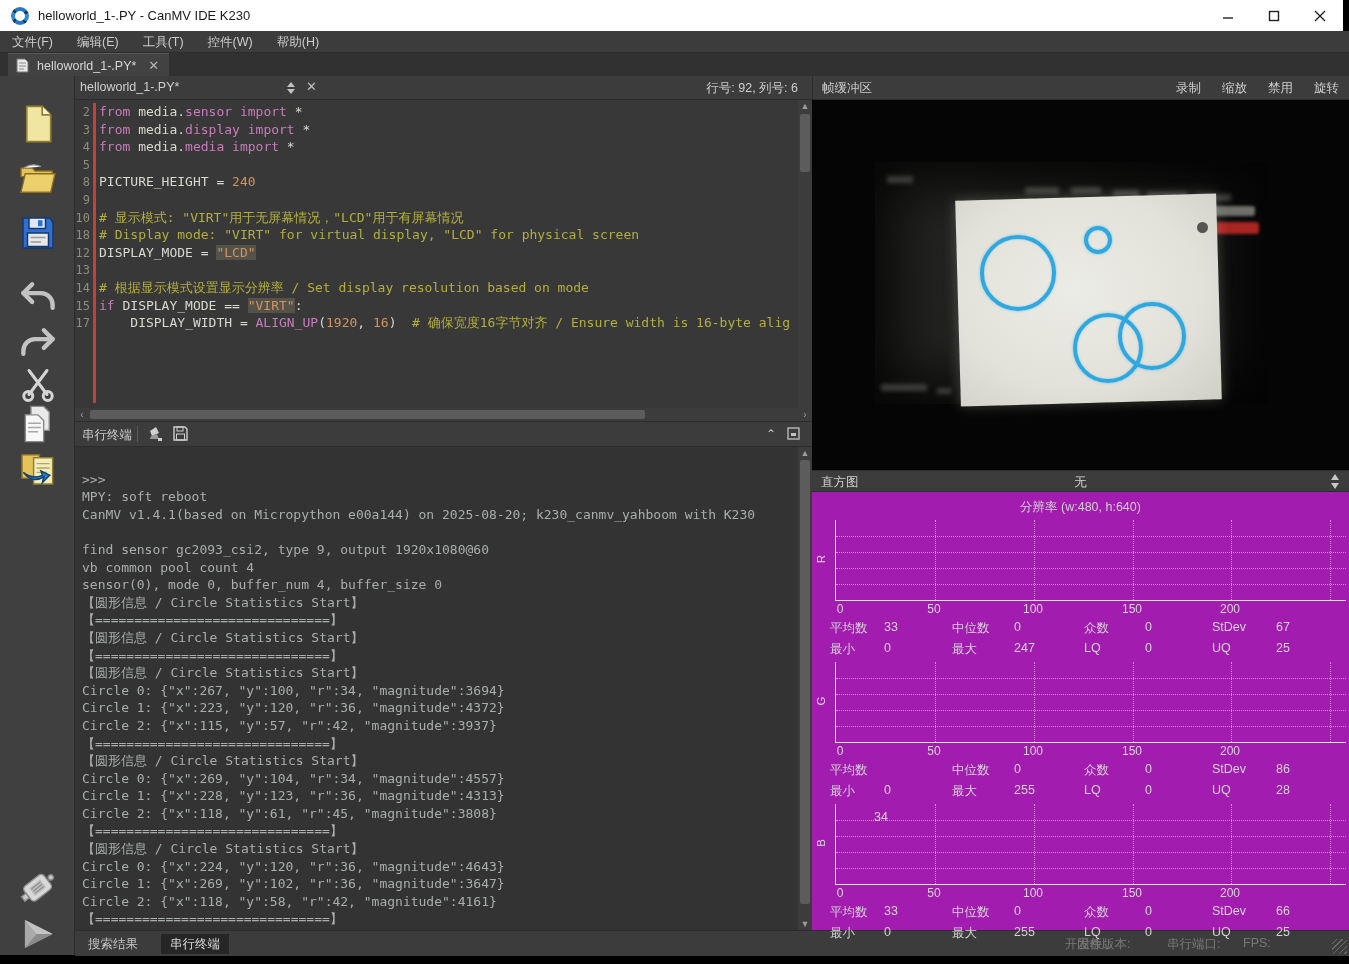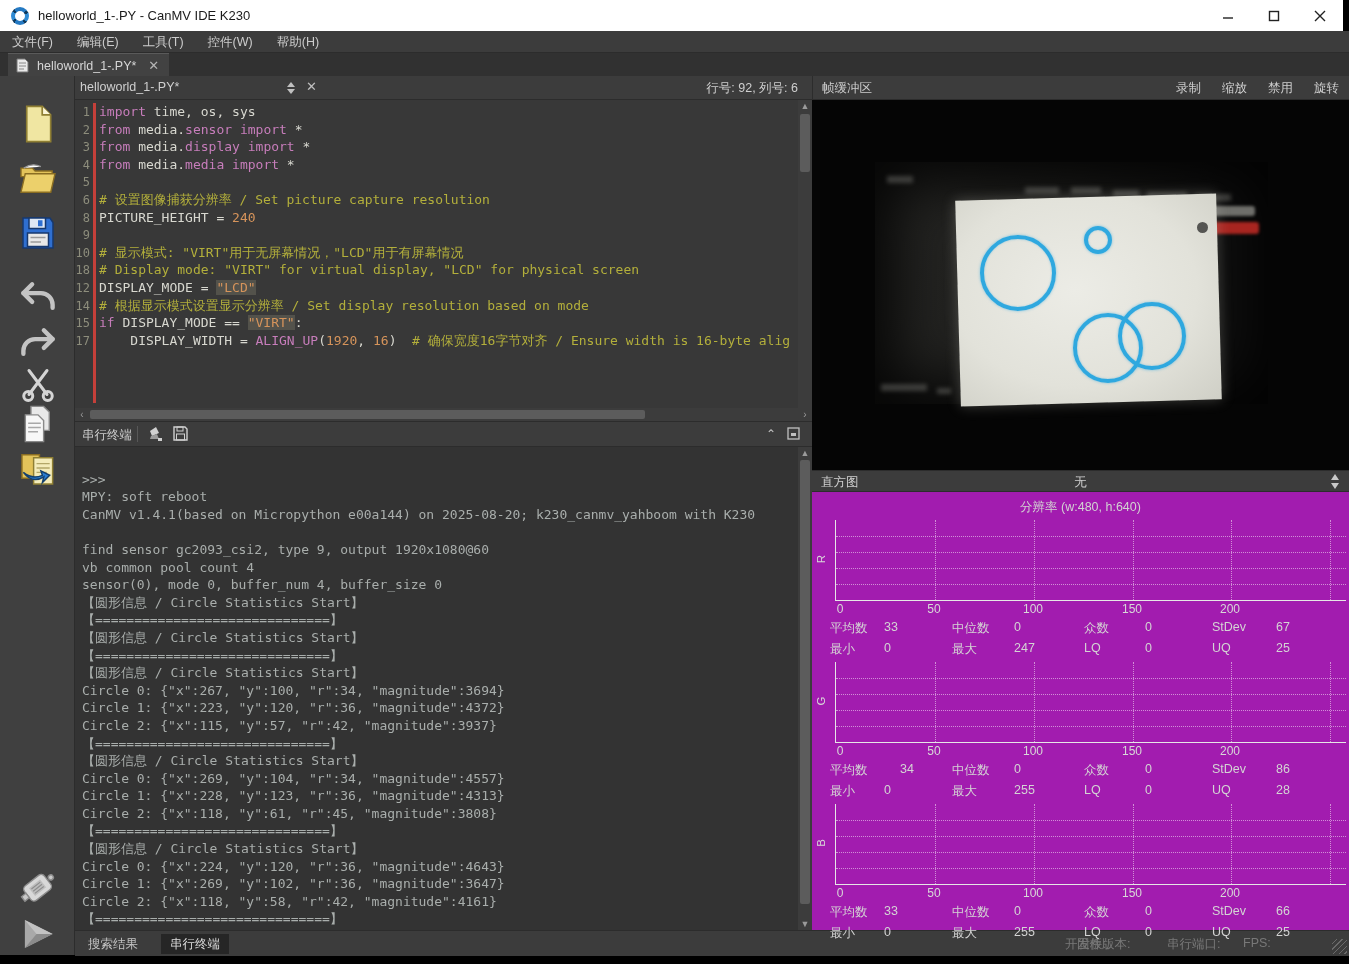--- a/index.html
+++ b/index.html
@@ -223,31 +223,30 @@
 
 <div class="abs editor-header">
   <span class="fname">helloworld_1-.PY*</span>
   <span class="combo-arrows"></span>
   <span class="hdr-close">✕</span>
   <span class="cursor-pos">行号: 92, 列号: 6</span>
 </div>
 
 <div class="abs code-area">
   <div class="code-lines" id="code-lines">
-      <div class="code-line"><span class="ln">1</span><span class="tk-kw">import</span><span class="tk-pl"> time, os, sys</span></div>
       <div class="code-line"><span class="ln">2</span><span class="tk-kw">from</span><span class="tk-pl"> media.</span><span class="tk-kw">sensor</span><span class="tk-pl"> </span><span class="tk-kw">import</span><span class="tk-pl"> *</span></div>
       <div class="code-line"><span class="ln">3</span><span class="tk-kw">from</span><span class="tk-pl"> media.</span><span class="tk-kw">display</span><span class="tk-pl"> </span><span class="tk-kw">import</span><span class="tk-pl"> *</span></div>
       <div class="code-line"><span class="ln">4</span><span class="tk-kw">from</span><span class="tk-pl"> media.</span><span class="tk-kw">media</span><span class="tk-pl"> </span><span class="tk-kw">import</span><span class="tk-pl"> *</span></div>
       <div class="code-line"><span class="ln">5</span></div>
-      <div class="code-line"><span class="ln">6</span><span class="tk-cm"># 设置图像捕获分辨率 / Set picture capture resolution</span></div>
       <div class="code-line"><span class="ln">8</span><span class="tk-pl">PICTURE_HEIGHT = </span><span class="tk-nu">240</span></div>
       <div class="code-line"><span class="ln">9</span></div>
       <div class="code-line"><span class="ln">10</span><span class="tk-cm"># 显示模式: "VIRT"用于无屏幕情况，"LCD"用于有屏幕情况</span></div>
       <div class="code-line"><span class="ln">18</span><span class="tk-cm"># Display mode: "VIRT" for virtual display, "LCD" for physical screen</span></div>
       <div class="code-line"><span class="ln">12</span><span class="tk-pl">DISPLAY_MODE = </span><span class="tk-st">"LCD"</span></div>
+      <div class="code-line"><span class="ln">13</span></div>
       <div class="code-line"><span class="ln">14</span><span class="tk-cm"># 根据显示模式设置显示分辨率 / Set display resolution based on mode</span></div>
       <div class="code-line"><span class="ln">15</span><span class="tk-kw">if</span><span class="tk-pl"> DISPLAY_MODE == </span><span class="tk-st">"VIRT"</span><span class="tk-pl">:</span></div>
       <div class="code-line"><span class="ln">17</span><span class="tk-pl">    DISPLAY_WIDTH = </span><span class="tk-fn">ALIGN_UP</span><span class="tk-pl">(</span><span class="tk-nu">1920</span><span class="tk-pl">, </span><span class="tk-nu">16</span><span class="tk-pl">)  </span><span class="tk-cm"># 确保宽度16字节对齐 / Ensure width is 16-byte alig</span></div>
     </div>
 </div>
 <div class="abs change-bar"></div>
 
 <div class="abs vscroll vs-editor">
   <div class="varrow" style="top:0">▲</div>
   <div class="vthumb" style="top:14px;height:58px"></div>
@@ -433,21 +432,21 @@
         </div>
         <div class="hist-ticks">
           <span style="left: 5px;">0</span>
           <span style="left: 99px;">50</span>
           <span style="left: 198px;">100</span>
           <span style="left: 297px;">150</span>
           <span style="left: 395px;">200</span>
         </div>
         <div class="hist-stats">
           <span class="hs-label" style="left: 18px;">平均数</span>
-          <span class="hs-val" style="left: 88px;">34</span>
+          <span class="hs-val" style="left: 62px; margin-top: 48px;">34</span>
           <span class="hs-label" style="left: 140px;">中位数</span>
           <span class="hs-val" style="left: 202px;">0</span>
           <span class="hs-label" style="left: 272px;">众数</span>
           <span class="hs-val" style="left: 333px;">0</span>
           <span class="hs-label" style="left: 400px;">StDev</span>
           <span class="hs-val" style="left: 464px;">86</span>
         </div>
         <div class="hist-stats">
           <span class="hs-label" style="left: 18px;">最小</span>
           <span class="hs-val" style="left: 72px;">0</span>

